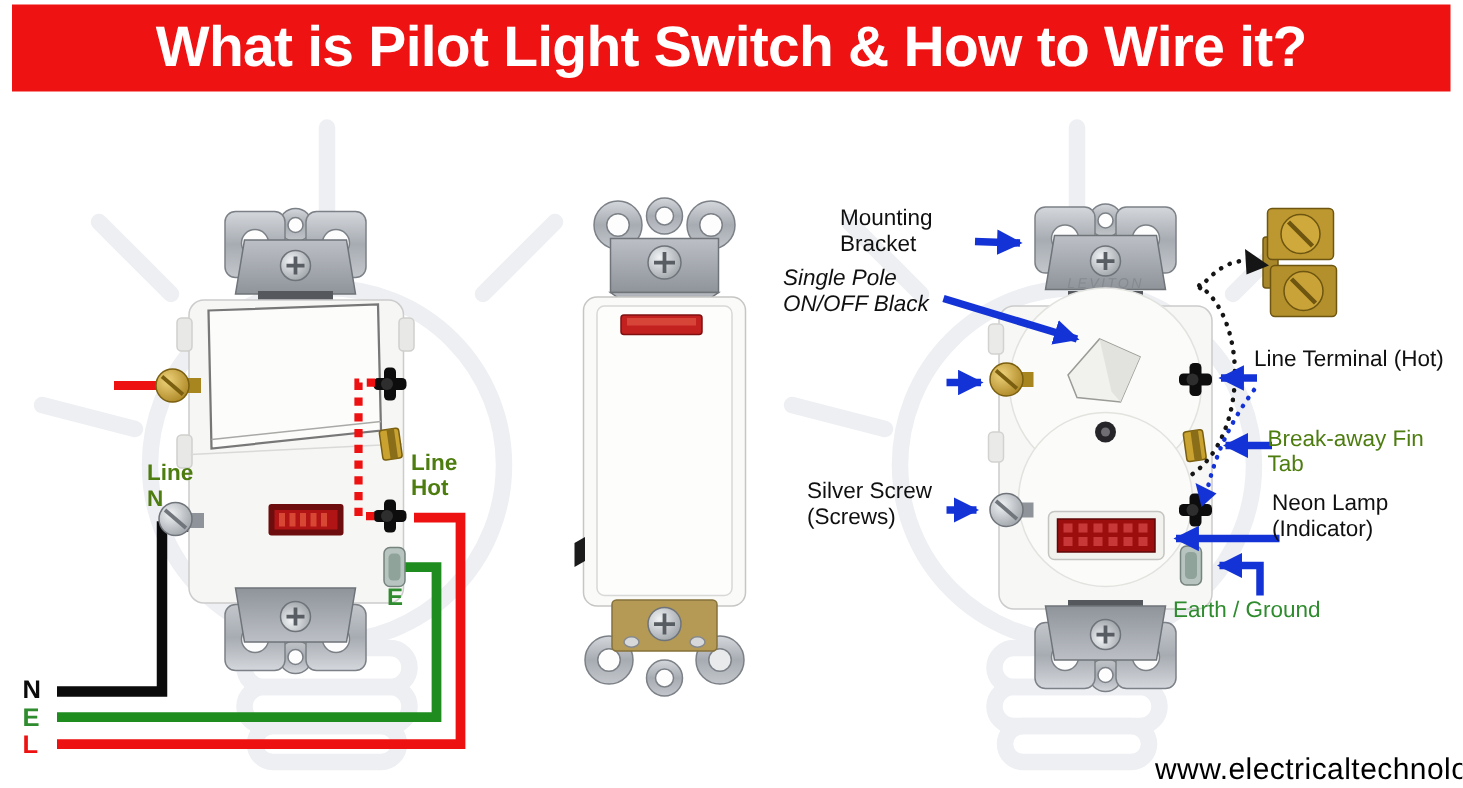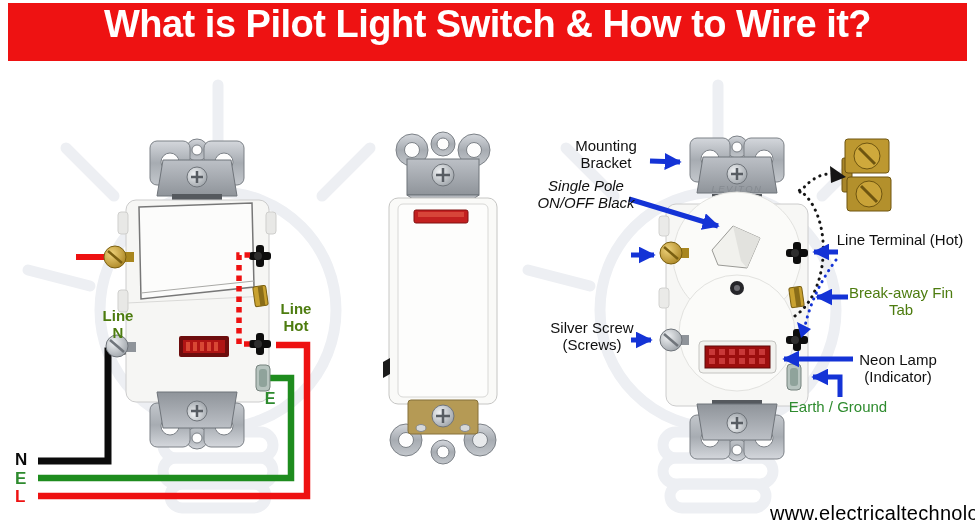--- a/index.html
+++ b/index.html
@@ -1,22 +1,22 @@
 <!DOCTYPE html>
 <html><head>
 <meta charset="utf-8">
 <style>
   html,body{margin:0;padding:0;background:#fff;}
   .stage{position:relative;width:975px;height:525px;background:#ffffff;overflow:hidden;
          font-family:"Liberation Sans",sans-serif;}
   .banner{position:absolute;left:8px;top:3px;width:959px;height:58px;background:#ee1212;
-          display:flex;align-items:flex-start;justify-content:center;}
+          display:flex;align-items:center;justify-content:center;}
   .banner span{color:#ffffff;font-size:38px;font-weight:bold;letter-spacing:-0.5px;white-space:nowrap;}
   .scene{position:absolute;left:0;top:0;width:975px;height:525px;}
-  .lbl{position:absolute;font-size:15px;line-height:17px;color:#101010;text-align:center;}
+  .lbl{position:absolute;font-size:15px;line-height:17px;color:#101010;text-align:left;}
   .lbl span{display:block;white-space:nowrap;}
   .blue{color:#4d7c0f;}
   .bold{font-weight:bold;}
   .green{color:#2e8b2e;}
   .red{color:#ee1111;}
   .sup{position:absolute;font-size:17px;font-weight:bold;line-height:17px;}
   .wm1{position:absolute;left:770px;top:502px;font-size:20px;color:#000000;letter-spacing:0.3px;}
   .wm2{position:absolute;left:842px;top:506px;font-size:13.5px;color:#c2410c;
        font-family:"Liberation Serif",serif;font-weight:bold;margin-top:20px;}
 </style>
@@ -318,21 +318,21 @@
 
   <div class="lbl" style="left:836px;top:231px;width:128px;">
     <span>Line Terminal (Hot)</span>
   </div>
 
   <div class="lbl blue" style="left:845px;top:284px;width:112px;">
     <span>Break-away Fin</span>
     <span>Tab</span>
   </div>
 
-  <div class="lbl" style="left:848px;top:351px;width:100px;">
+  <div class="lbl" style="left:848px;top:327px;width:100px;">
     <span>Neon Lamp</span>
     <span>(Indicator)</span>
   </div>
 
   <div class="lbl green" style="left:782px;top:398px;width:112px;">
     <span>Earth / Ground</span>
   </div>
 
   <div class="wm1">www.electricaltechnology.org</div>
   <div class="wm2">www.mfgrobots.com</div>

